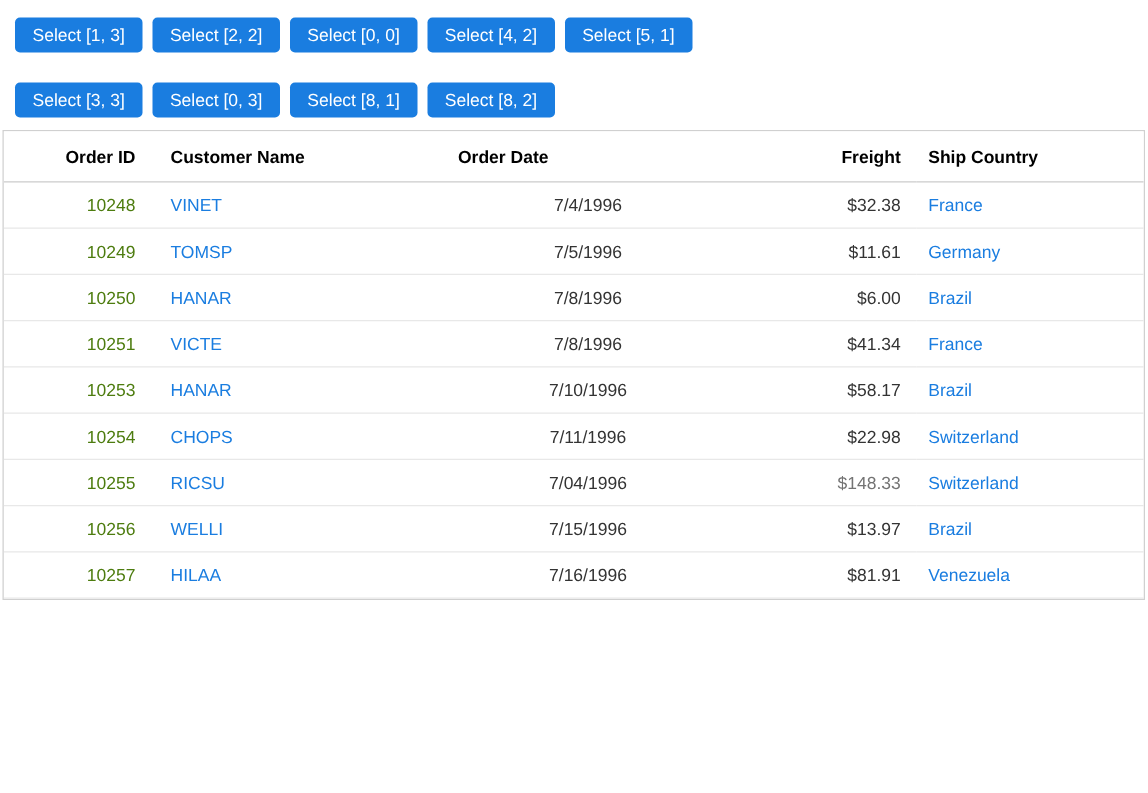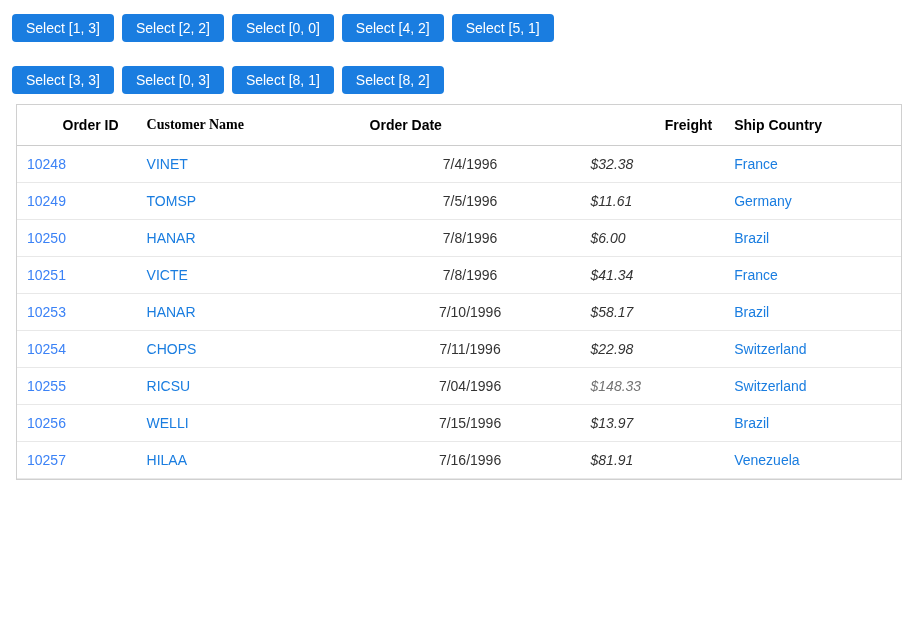--- a/index.html
+++ b/index.html
@@ -27,21 +27,21 @@
       color: #fff;
       border: none;
       border-radius: 4px;
       padding: 6px 14px;
       font-size: 14px;
       cursor: pointer;
       white-space: nowrap;
     }
 
     .table-container {
-      margin: 0 16px;
+      margin: 0 2px;
       border: 1px solid #d0d0d0;
       overflow: hidden;
       position: relative;
     }
 
     .table-scroll {
       overflow-y: scroll;
       max-height: 470px;
     }
 
@@ -65,21 +65,20 @@
 
     th.col-orderid {
       text-align: right;
       width: 110px;
       padding-right: 20px;
     }
 
     th.col-customer {
       width: 200px;
       padding-left: 8px;
-      font-family: Liberation Serif, serif;
     }
 
     th.col-date {
       text-align: left;
       width: 200px;
     }
 
     th.col-freight {
       text-align: right;
       width: 130px;
@@ -92,39 +91,39 @@
       padding-left: 10px;
     }
 
     td {
       padding: 10px 10px;
       font-size: 14px;
       border-bottom: 1px solid #e8e8e8;
     }
 
     td.col-orderid {
-      text-align: left;
-      color: #3b82f6;
+      text-align: right;
+      color: #4d7c0f;
       padding-right: 20px;
     }
 
     td.col-customer {
       color: #1a7de0;
       padding-left: 8px;
     }
 
     td.col-date {
       text-align: center;
       color: #333;
     }
 
     td.col-freight {
+      text-align: right;
       color: #333;
       padding-right: 12px;
-      font-style: italic;
     }
 
     td.col-freight.highlight {
       color: #737373;
     }
 
     td.col-country {
       color: #1a7de0;
       padding-left: 10px;
     }

